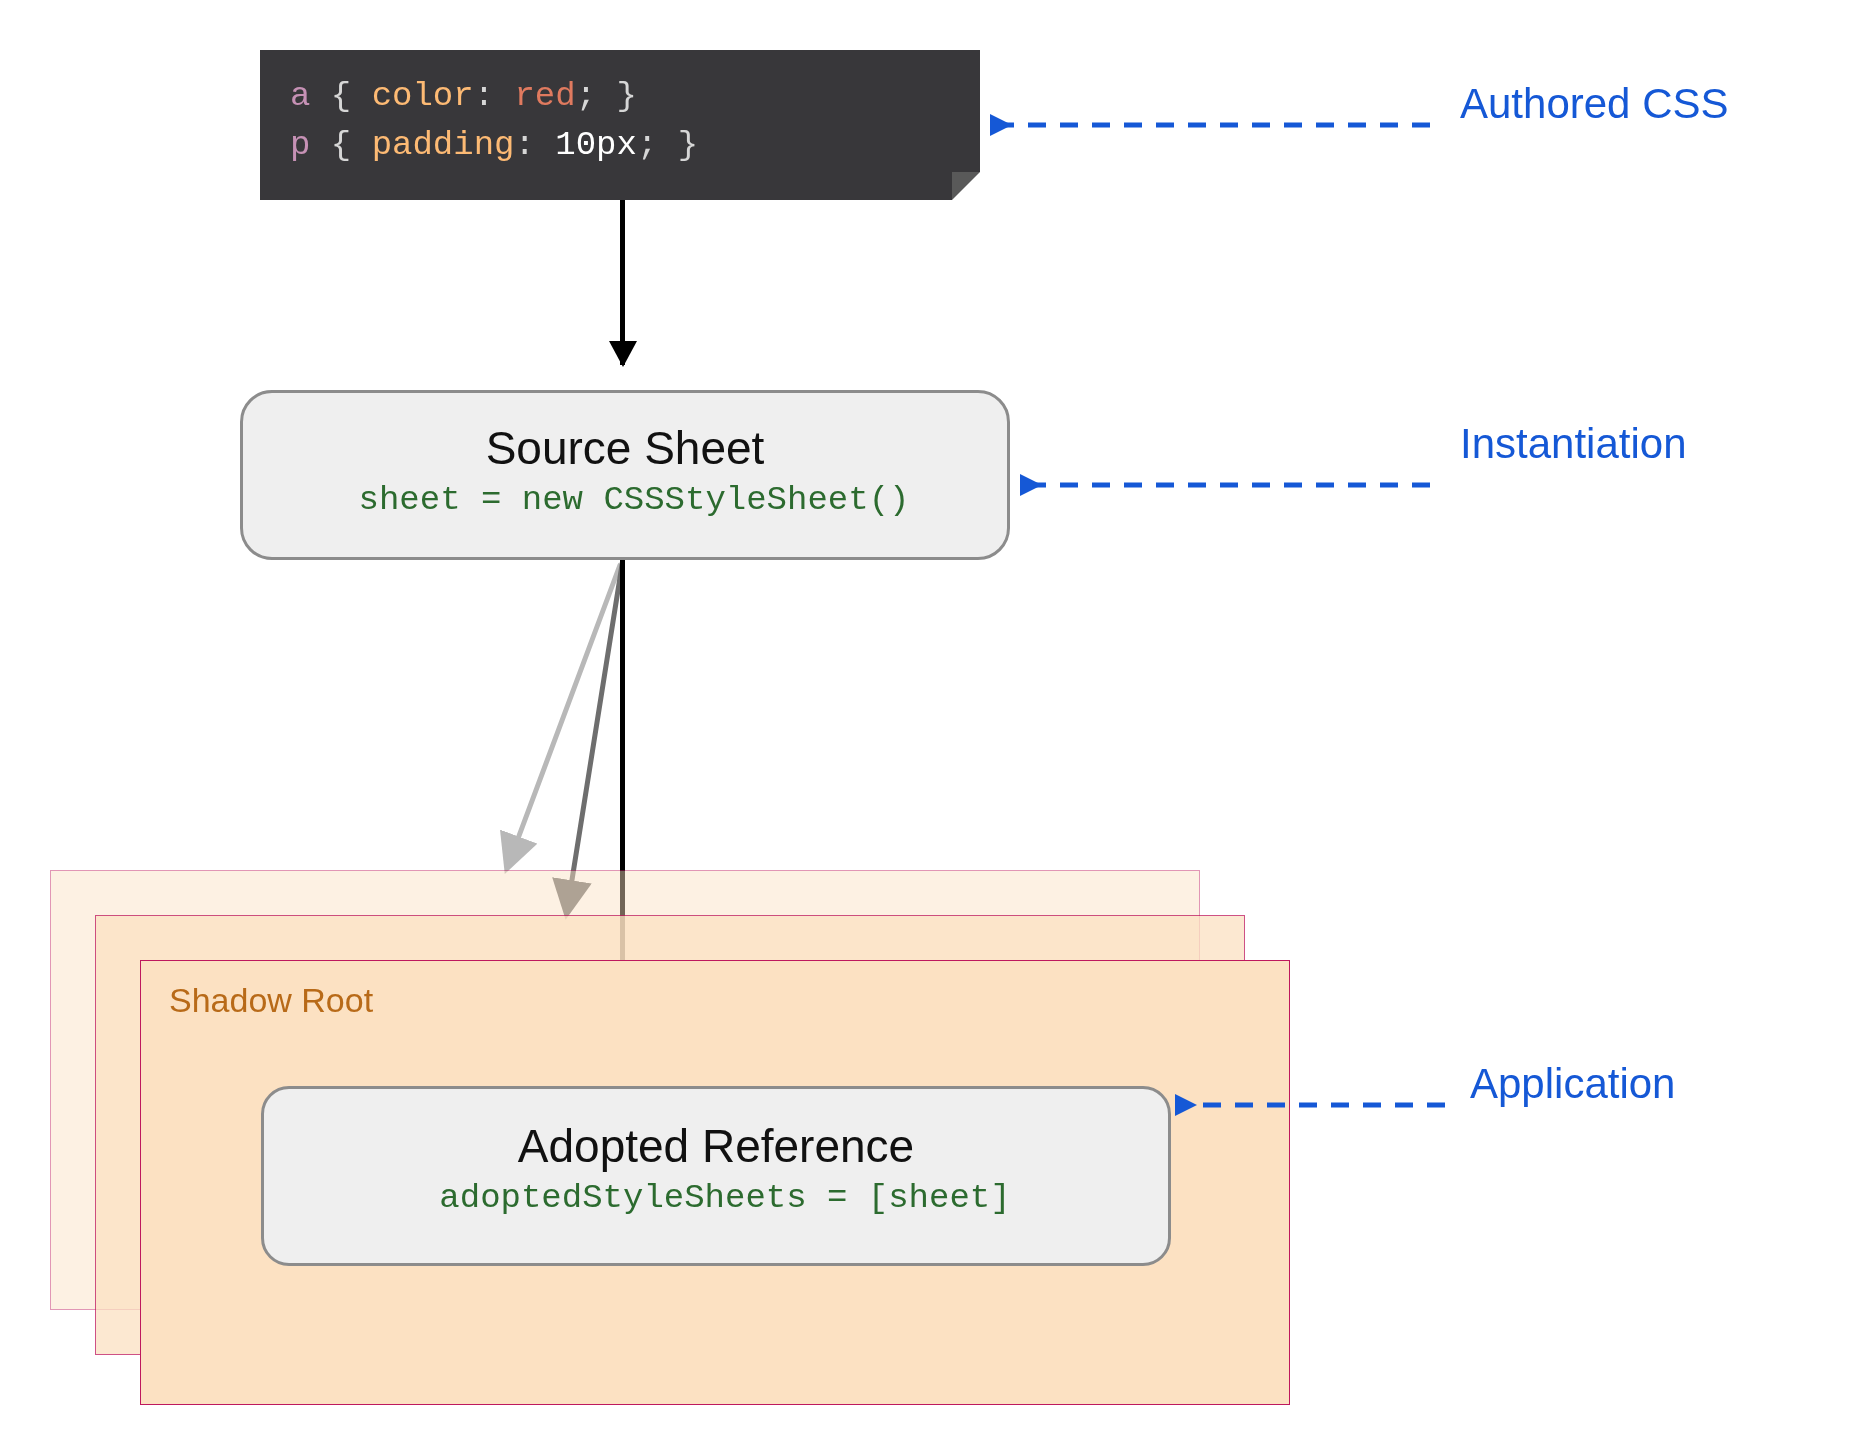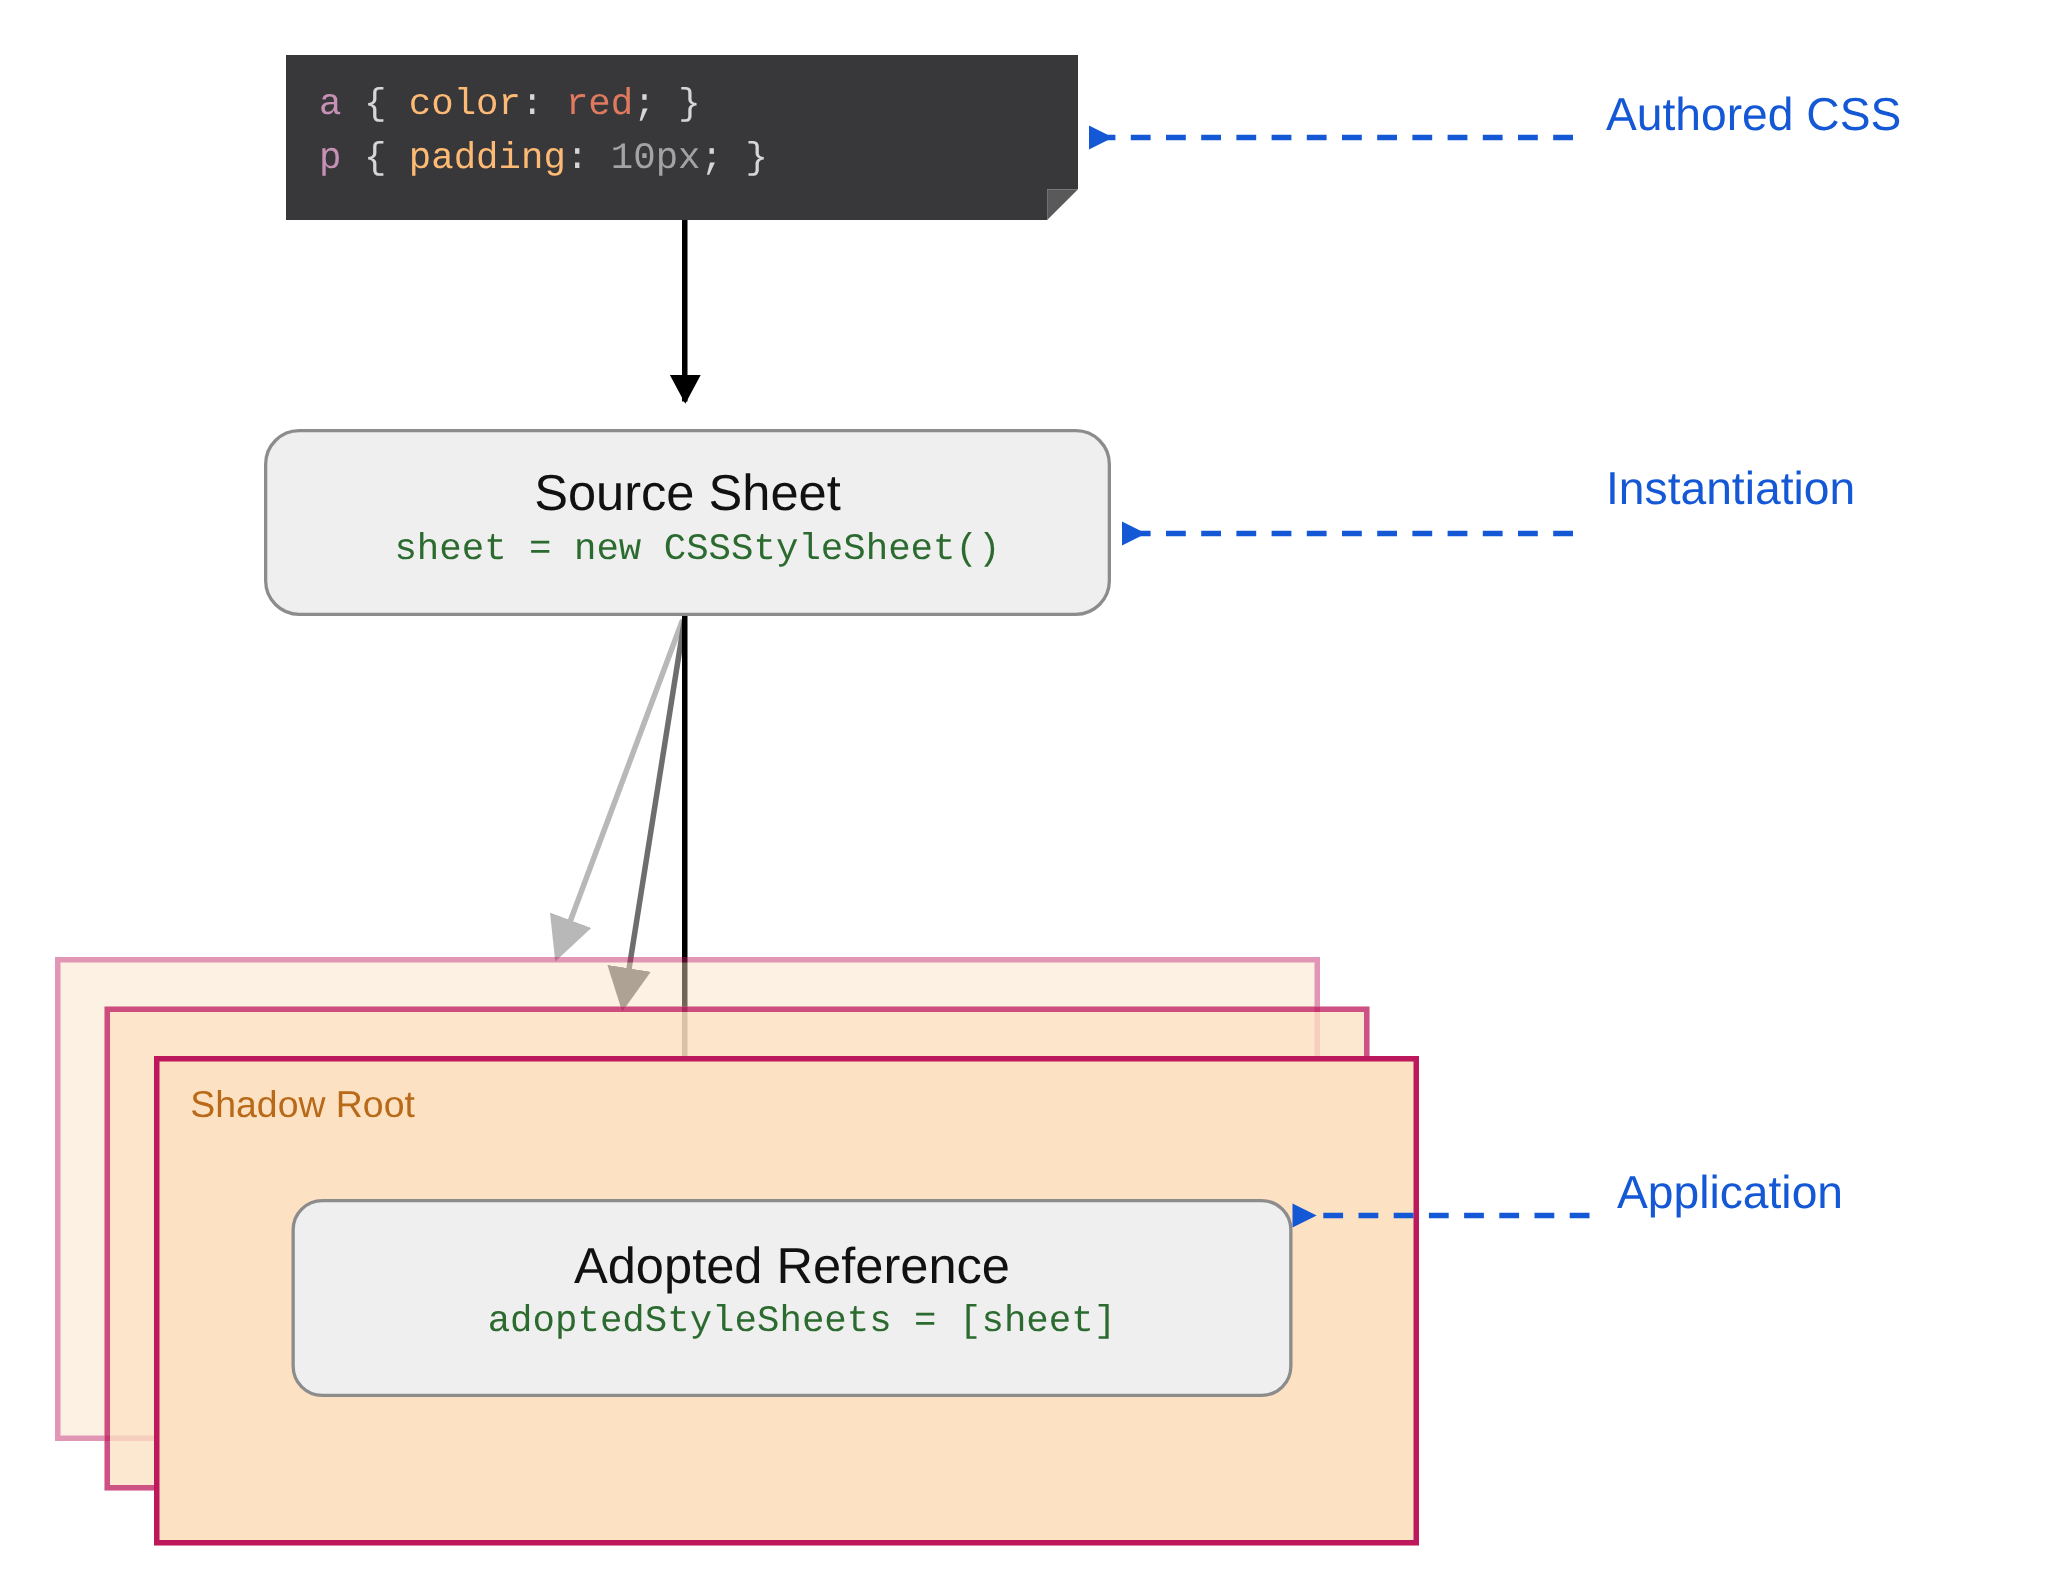--- a/index.html
+++ b/index.html
@@ -35,21 +35,21 @@
     right: 0;
     bottom: 0;
     width: 0; height: 0;
     border-left: 28px solid #595959;
     border-bottom: 28px solid #ffffff;
   }
   .tok-sel { color: #c691b5; }
   .tok-punc { color: #d6d6d6; }
   .tok-prop { color: #fdba74; }
   .tok-val-kw { color: #e07a5f; }
-  .tok-val { color: #a3a3a3; }
+  .tok-val { color: #ffffff; }
 
   
   .source-sheet {
     position: absolute;
     left: 240px;
     top: 390px;
     width: 770px;
     height: 170px;
     background: #efefef;
     border: 3px solid #8c8c8c;
@@ -71,21 +71,21 @@
   .shadow-stack {
     position: absolute;
     left: 50px;
     top: 870px;
   }
   .shadow-card {
     position: absolute;
     width: 1150px;
     height: 440px;
     background: #fce1c2;
-    border: 5px solid #be185d;
+    border: 1px solid #be185d;
   }
   .shadow-card.c1 { left: 0; top: 0; opacity: 0.45; }
   .shadow-card.c2 { left: 45px; top: 45px; opacity: 0.75; }
   .shadow-card.c3 { left: 90px; top: 90px; opacity: 1; height: 445px; }
   .shadow-label {
     position: absolute;
     left: 28px;
     top: 20px;
     font-size: 34px;
     color: #b86a18;

